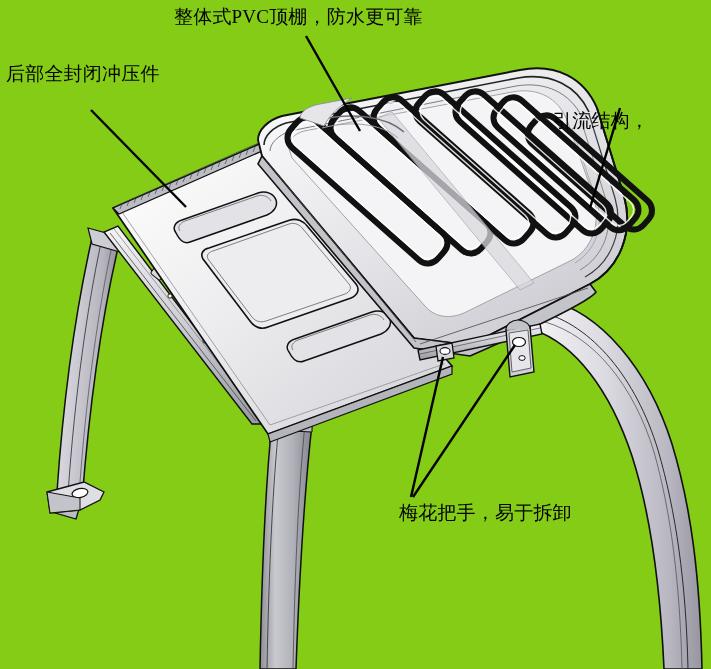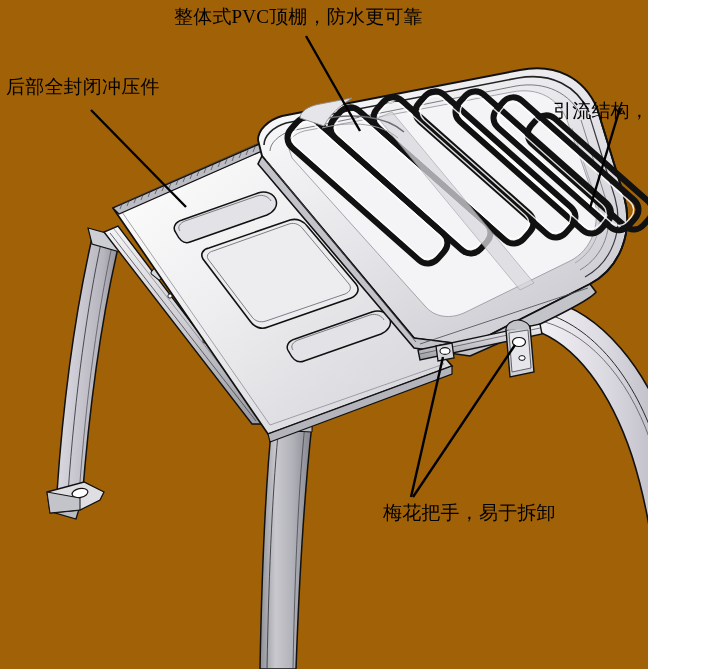--- a/index.html
+++ b/index.html
@@ -6,45 +6,45 @@
   html, body {
     margin: 0;
     padding: 0;
     background: #ffffff;
   }
   body {
     font-family: "Liberation Serif", "DejaVu Serif", serif;
   }
   #stage {
     position: relative;
-    width: 648px;
+    width: 711px;
     height: 669px;
-    background: #a16207;
+    background: #84cc16;
     overflow: hidden;
   }
   #art {
     position: absolute;
     left: 0;
     top: 0;
     width: 711px;
     height: 669px;
   }
   .callout {
     position: absolute;
     font-family: "Liberation Serif", "DejaVu Serif", serif;
     font-size: 19px;
     line-height: 25px;
     color: #000000;
     white-space: pre;
     letter-spacing: 0.2px;
   }
   .callout-top    { left: 174px; top: 4px; }
-  .callout-left   { left: 6px;   top: 74px; }
-  .callout-right  { left: 553px; top: 48px; }
-  .callout-bottom { left: 383px; top: 500px; }
+  .callout-left   { left: 6px;   top: 61px; }
+  .callout-right  { left: 553px; top: 58px; }
+  .callout-bottom { left: 399px; top: 500px; }
 </style>
 </head>
 <body>
 
 <div id="stage">
 
   <svg id="art" viewBox="0 0 711 669" xmlns="http://www.w3.org/2000/svg">
     <defs>
       <linearGradient id="gMetalA" x1="0" y1="0" x2="1" y2="1">
         <stop offset="0" stop-color="#ffffff"></stop>

